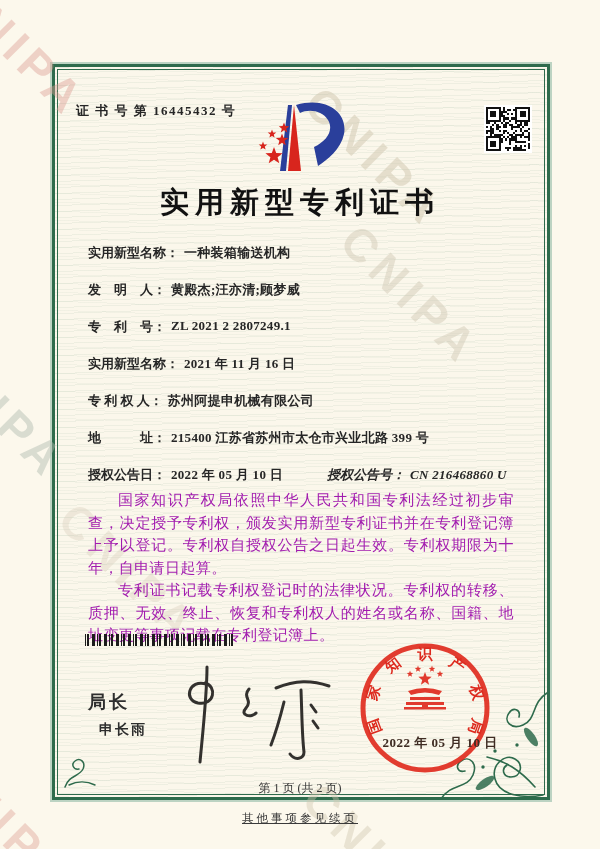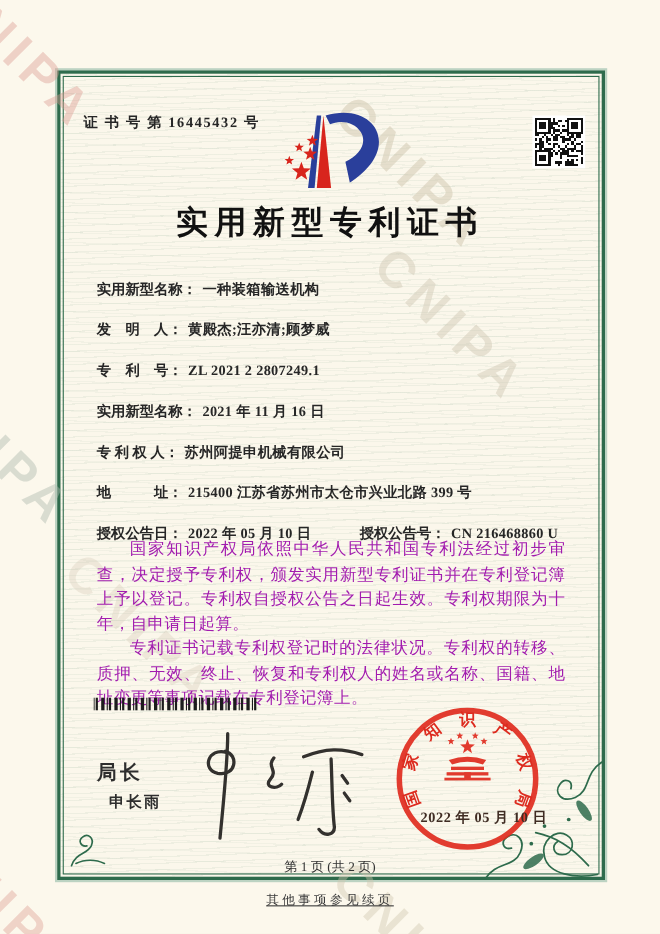--- a/index.html
+++ b/index.html
@@ -39,24 +39,24 @@
   
   .cert-no{position:absolute;left:76px;top:102px;font-size:13px;letter-spacing:1.5px;font-weight:600;z-index:2;}
   .logo{position:absolute;left:255px;top:97px;width:100px;height:80px;z-index:2;}
   .qr{position:absolute;left:484px;top:105px;width:44px;height:44px;background:#fff;padding:2px;z-index:2;}
   .title{
     position:absolute;left:0;top:183px;width:100%;text-align:center;
     font-size:29px;font-weight:bold;letter-spacing:6px;color:#111;z-index:2;
   }
   
   .rows{position:absolute;left:88px;top:244px;width:426px;z-index:2;}
-  .row{display:flex;align-items:center;height:37px;font-size:13px;}
+  .row{display:flex;align-items:flex-start;height:37px;font-size:13px;}
   .row .lbl{font-weight:bold;white-space:nowrap;}
   .row .val{font-weight:600;margin-left:5px;white-space:nowrap;letter-spacing:0.3px;}
-  .row .pair2{margin-left:44px;display:flex;align-items:baseline;}
+  .row .pair2{margin-left:44px;display:flex;align-items:baseline;font-style:italic;}
   
   .paras{
     position:absolute;left:88px;top:489px;width:426px;z-index:2;
     font-size:15px;line-height:22.5px;text-align:justify;letter-spacing:0.4px;color:#a21caf;
   }
   .paras p{margin:0;text-indent:2em;}
   
   .barcode{position:absolute;left:85px;top:634px;width:153px;height:12px;z-index:2;}
   .sig-label{position:absolute;left:88px;top:690px;z-index:2;
     font-family:"Liberation Sans","DejaVu Sans",sans-serif;font-weight:bold;font-size:18px;letter-spacing:3px;color:#2e2e2e;}

